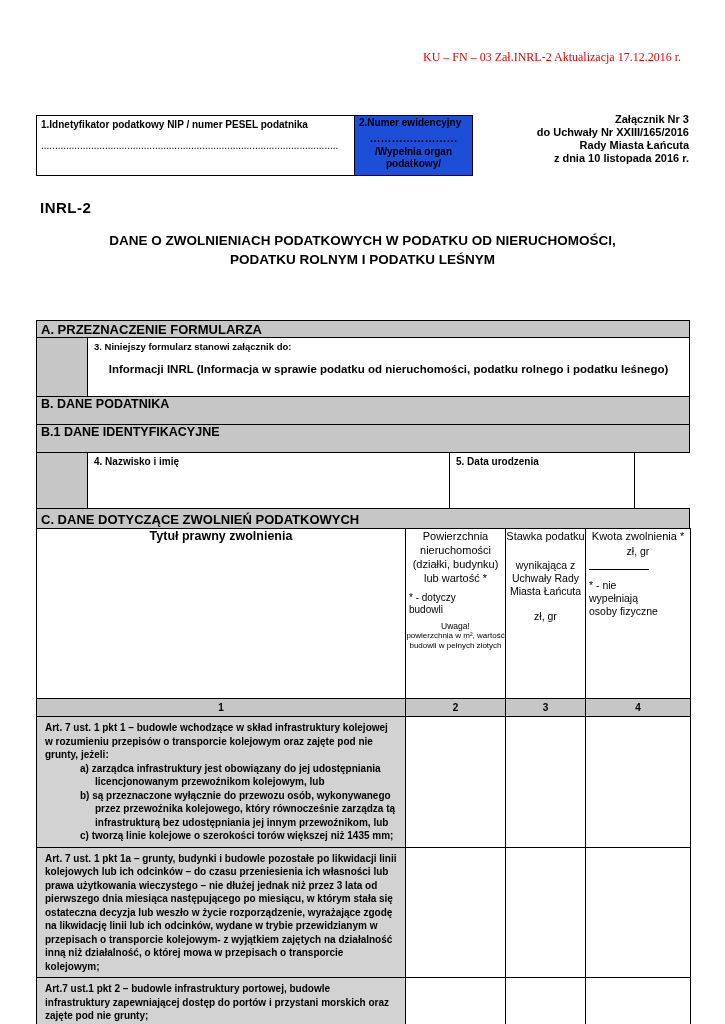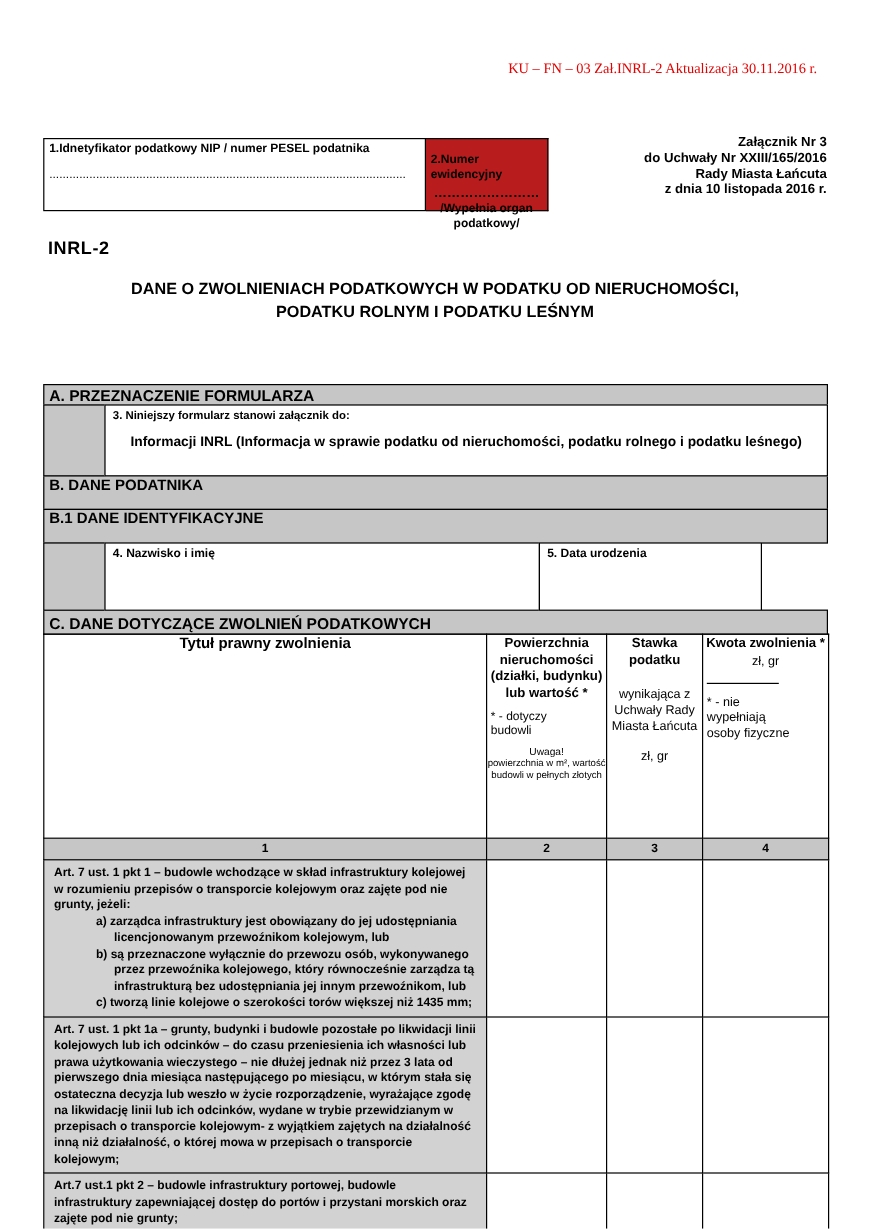--- a/index.html
+++ b/index.html
@@ -19,23 +19,23 @@
 
   
   .id-table { position: absolute; left: 36px; top: 115px; display: flex; }
   .id-left {
     width: 319px; height: 61px; box-sizing: border-box;
     border: 1px solid #000; background: #fff; padding: 3px 4px;
   }
   .id-lbl { font-size: 10px; font-weight: bold; line-height: 12px; }
   .id-dots { margin-top: 9px; font-size: 10px; white-space: nowrap; overflow: hidden; }
   .id-right {
-    width: 102px; height: 61px; box-sizing: border-box;
+    width: 118px; height: 61px; box-sizing: border-box;
     border: 1px solid #000; border-left: none;
-    background: #b91c1c; padding: 12px 4px; text-align: center;
+    background: #1d4ed8; padding: 1px 4px; text-align: center;
   }
   .id-right .id-lbl { text-align: left; }
   .id-dots2 { font-size: 11px; font-weight: bold; margin-top: 3px; }
   .id-note { font-size: 10px; font-weight: bold; margin-top: 2px; line-height: 12px; }
 
   .attachment {
     position: absolute; top: 113px; right: 36px;
     text-align: right; font-size: 11px; font-weight: bold; line-height: 13px;
   }
 
@@ -76,21 +76,21 @@
     box-sizing: border-box; background: #fff; padding: 3px 6px;
   }
   .cell-4 .field-lbl, .cell-5 .field-lbl { font-size: 10px; }
 
   
   .c-table { border-collapse: collapse; table-layout: fixed; width: 654px; margin-top: -1px; }
   .c-table td { border: 1px solid #000; box-sizing: border-box; vertical-align: top; padding: 0; background: #fff; }
   .head-row td { height: 170px; }
   .col1-head { vertical-align: middle; text-align: center; font-weight: bold; font-size: 12.5px; }
   .col-head { padding: 5px 3px; text-align: center; }
-  .h-bold { font-weight: bold; font-size: 11px; line-height: 14px; }
+  .h-bold { font-weight: normal; font-size: 11px; line-height: 14px; }
   .h-note { font-size: 10px; text-align: left; max-width: 62px; margin: 7px 0 0 3px; line-height: 12px; }
   .h-warn { font-size: 8px; line-height: 10px; margin-top: 5px; }
   .h-warn-t { font-size: 8.5px; }
   .h-mid { font-size: 10.5px; line-height: 13px; margin-top: 16px; }
   .h-unit { font-size: 10.5px; margin-top: 12px; }
   .h-unit4 { font-size: 10.5px; margin-top: 2px; }
   .h-line { border-top: 1px solid #000; width: 60px; margin: 12px 0 9px 3px; height: 0; }
   .h-note4 { font-size: 10.5px; text-align: left; max-width: 72px; margin-left: 3px; line-height: 13px; }
   .num-row td { height: 18px; background: #c6c6c6; text-align: center; vertical-align: middle; font-size: 10px; font-weight: bold; }
   .r1 td { height: 130px; }
@@ -100,21 +100,21 @@
     background: #d2d2d2 !important; vertical-align: middle !important;
     padding: 4px 8px !important; font-size: 10px; line-height: 13.5px; text-align: left; font-weight: bold;
   }
   .li { padding-left: 15px; text-indent: -15px; margin-left: 35px; }
 </style>
 </head>
 <body>
 
 <div class="page">
 
-  <div class="doc-ref">KU – FN – 03 Zał.INRL-2 Aktualizacja 30.11.2016 r.</div>
+  <div class="doc-ref">KU – FN – 03 Zał.INRL-2 Aktualizacja 17.12.2016 r.</div>
 
   <div class="id-table">
     <div class="id-left">
       <div class="id-lbl">1.Idnetyfikator podatkowy NIP / numer PESEL podatnika</div>
       <div class="id-dots">...........................................................................................................</div>
     </div>
     <div class="id-right">
       <div class="id-lbl">2.Numer  ewidencyjny</div>
       <div class="id-dots2">……………………</div>
       <div class="id-note">/Wypełnia organ podatkowy/</div>

